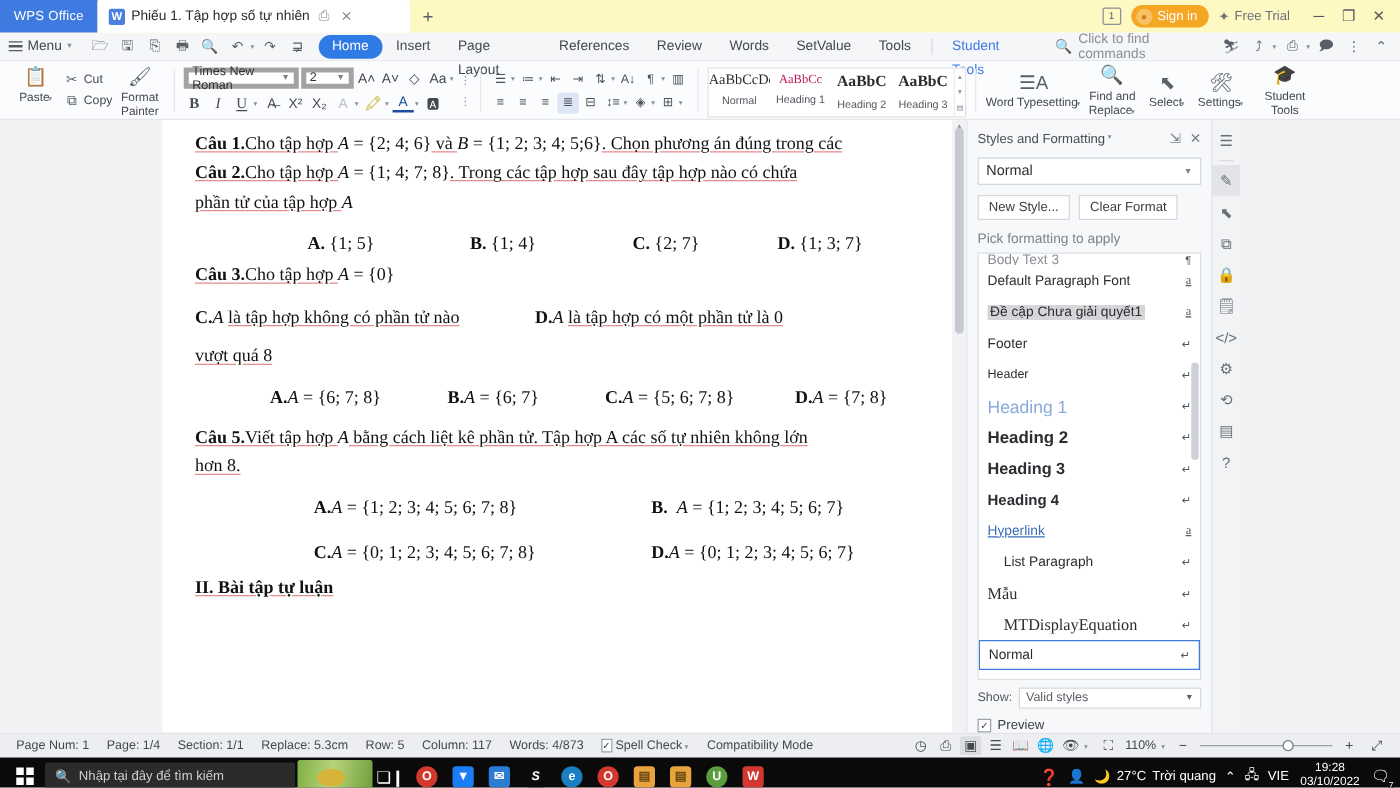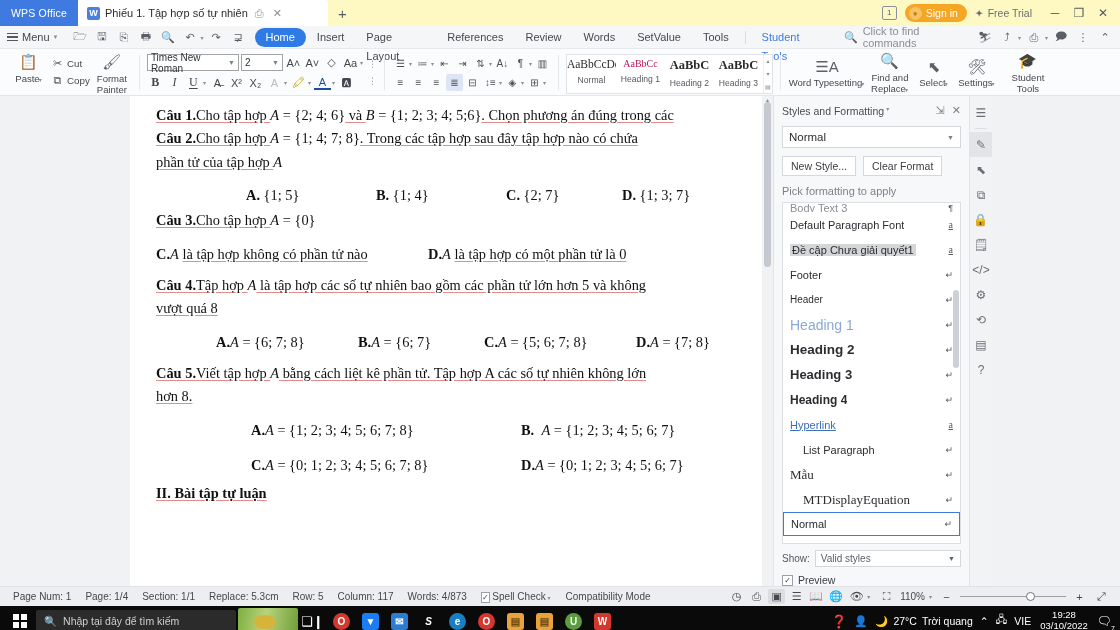--- a/index.html
+++ b/index.html
@@ -79,21 +79,21 @@
 
   .clip { display: flex; align-items: flex-start; gap: 2px; padding-top: 2px; }
   .bigbtn { width: 40px; text-align: center; color: #45484e; font-size: 9.5px; line-height: 1.15; padding-top: 2px; }
   .bigbtn .ic { font-size: 15px; display: block; margin-bottom: 3px; color: #5c6068; }
   .smallcol { display: flex; flex-direction: column; gap: 2px; padding-top: 5px; }
   .smbtn { display: flex; align-items: center; gap: 3px; font-size: 9.8px; color: #45484e; height: 15px; }
   .smbtn .ic { font-size: 11px; color: #5c6068; width: 13px; text-align: center; }
 
   .fontrow1, .fontrow2 { display: flex; align-items: center; gap: 2px; }
   .fontbox {
-    height: 17px; border: 1px solid #a3a3a3; background: #fff; font-size: 10px;
+    height: 17px; border: 4px solid #a3a3a3; background: #fff; font-size: 10px;
     display: flex; align-items: center; padding: 0 3px; color: #2f3136; gap: 2px;
   }
   .fontbox.name { width: 92px; }
   .fontbox.size { width: 42px; }
   .fontbox .cv { margin-left: auto; font-size: 7px; color: #7b7f86; }
   .fi { width: 17px; height: 17px; display: flex; align-items: center; justify-content: center;
         color: #45484e; font-size: 11px; }
   .fi.b { font-weight: bold; font-family: "Liberation Serif", serif; font-size: 12px; }
   .fi.i { font-style: italic; font-family: "Liberation Serif", serif; font-size: 12px; }
   .fi.u { text-decoration: underline; font-family: "Liberation Serif", serif; font-size: 12px; }
@@ -495,23 +495,20 @@
       <p>
         <span class="bb u">Câu 3.</span><span class="u">Cho tập hợp </span><span class="it">A</span><span> = </span><span>{0}</span>
       </p>
       <div class="q-gap"></div>
       <div class="row-opts">
         <div style="width:272px"><span class="bb">C.</span><span class="it">A</span> <span class="u">là tập hợp không có phần tử nào</span></div>
         <div><span class="bb">D.</span><span class="it">A</span> <span class="u">là tập hợp có một phần tử là 0</span></div>
       </div>
 
       <div class="q-gap"></div>
-      <p>
-        <span class="bb u">Câu 4.</span><span class="u">Tập hợp </span><span class="it">A</span><span class="u"> là tập hợp các số tự nhiên bao gồm các phần tử lớn hơn 5 và không</span>
-      </p>
       <p class="u">vượt quá 8</p>
       <div class="q-gap"></div>
       <div class="row-opts" style="margin-left:60px">
         <div style="width:142px"><span class="bb">A.</span><span class="it">A</span><span> = </span><span>{6; 7; 8}</span></div>
         <div style="width:126px"><span class="bb">B.</span><span class="it">A</span><span> = </span><span>{6; 7}</span></div>
         <div style="width:152px"><span class="bb">C.</span><span class="it">A</span><span> = </span><span>{5; 6; 7; 8}</span></div>
         <div><span class="bb">D.</span><span class="it">A</span><span> = </span><span>{7; 8}</span></div>
       </div>
 
       <div class="q-gap"></div>

